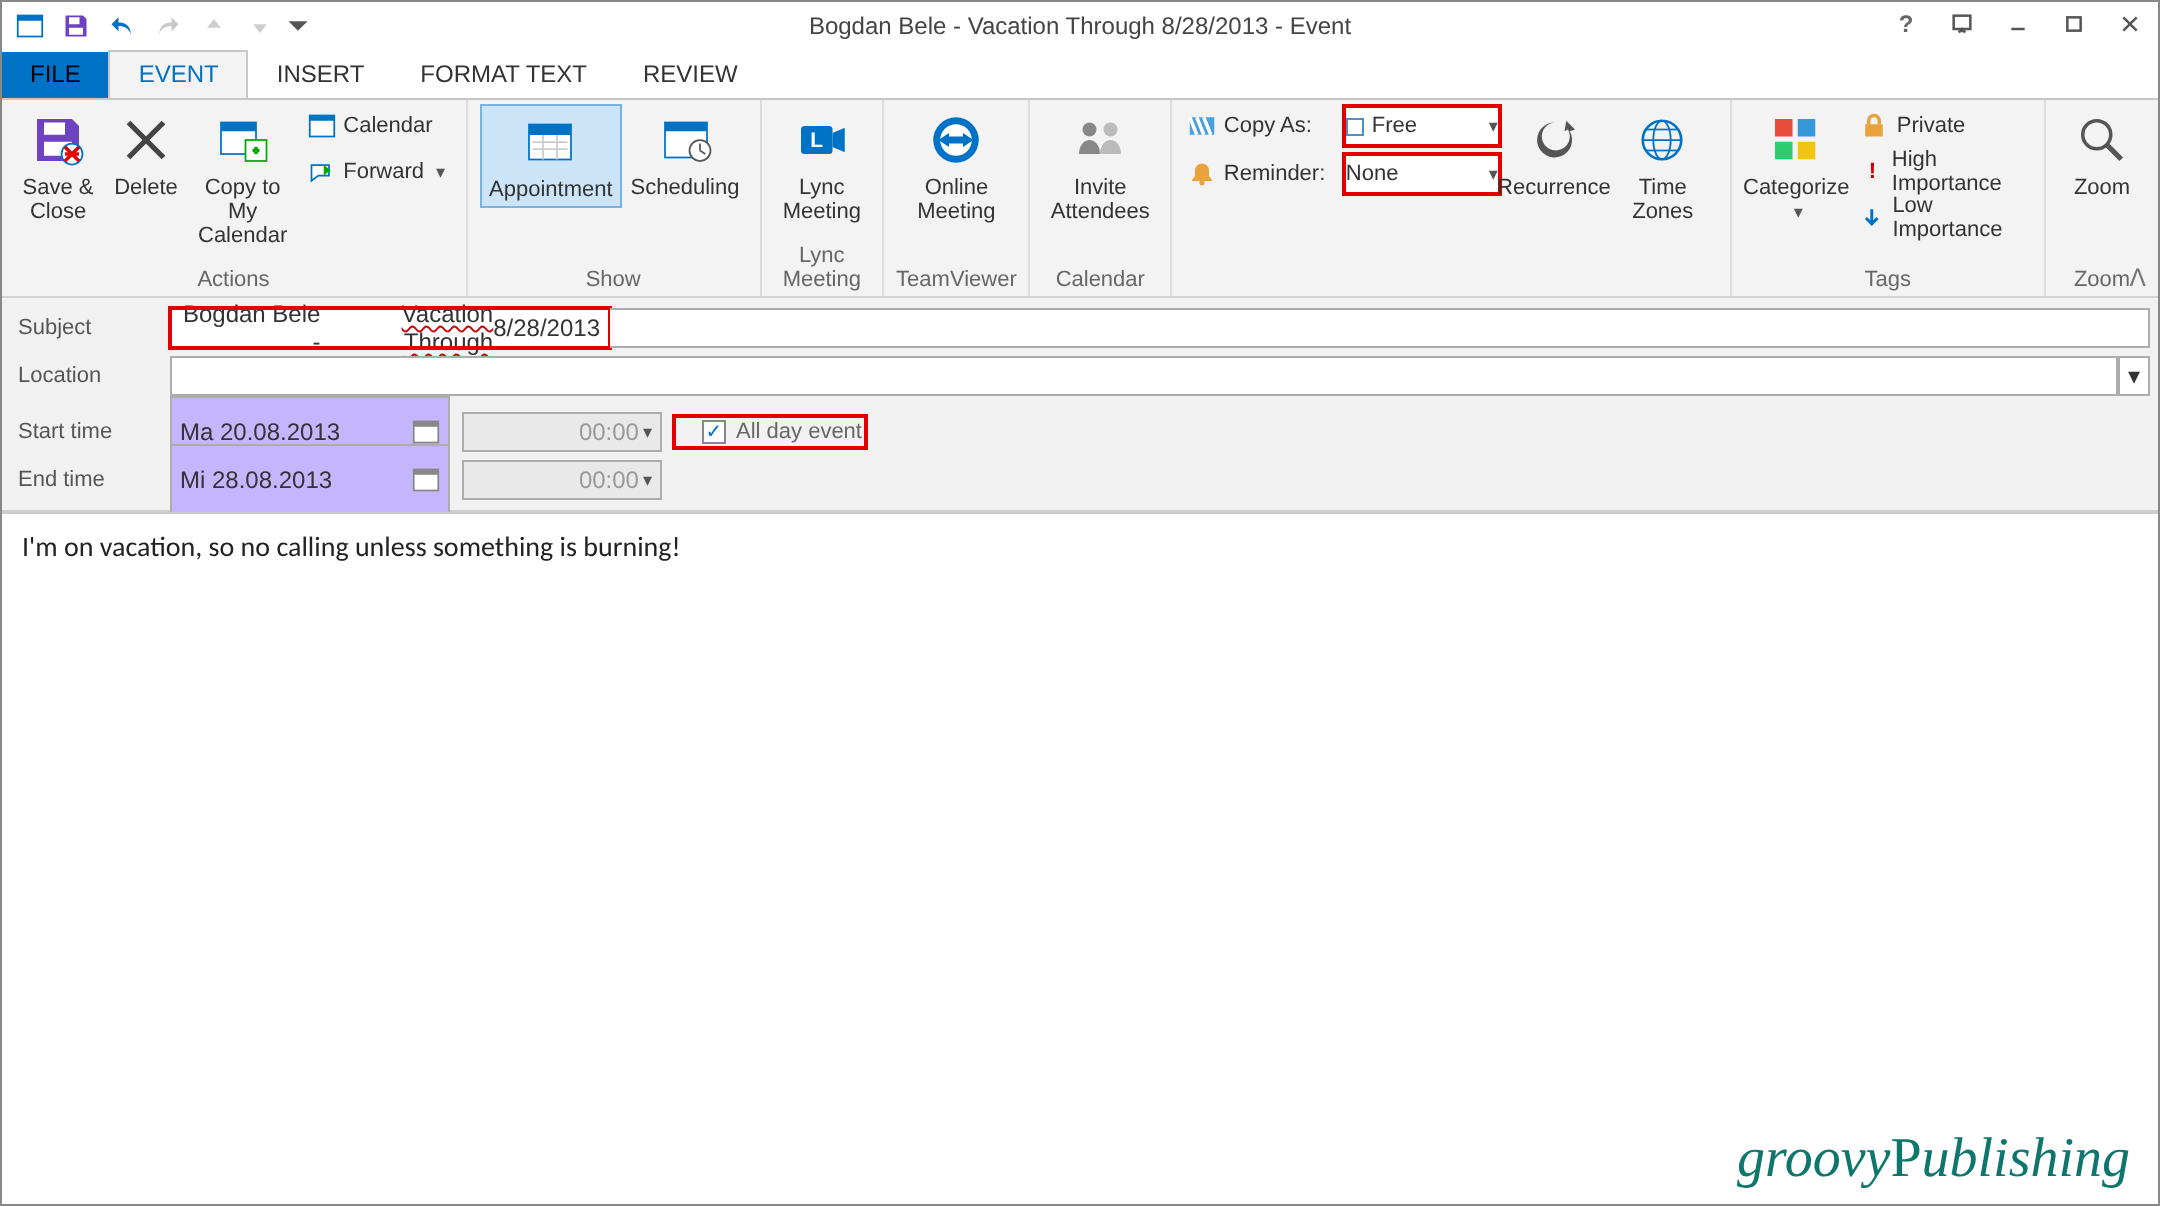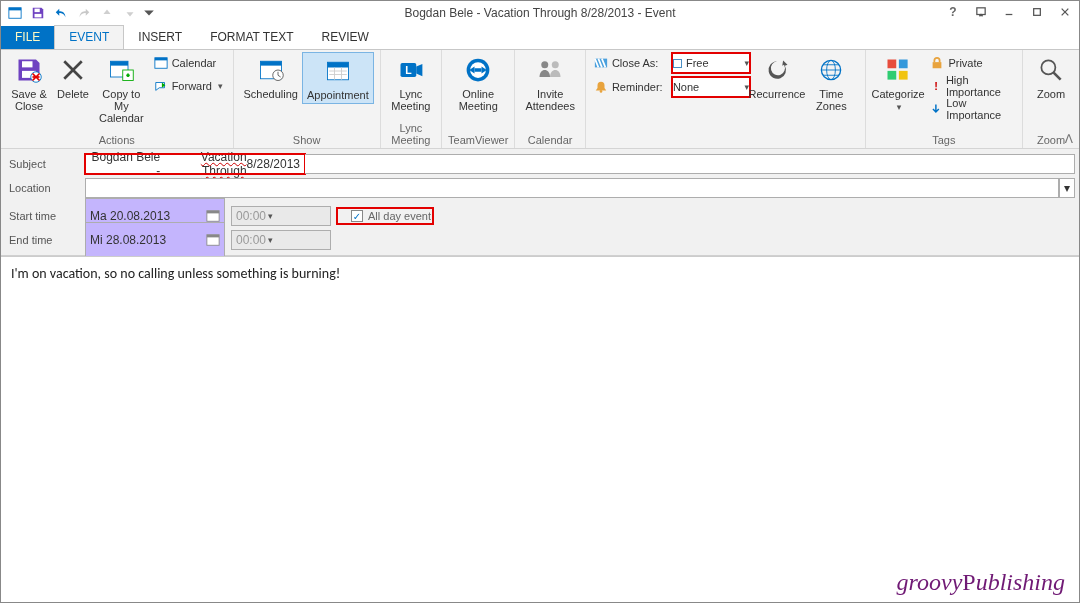--- a/index.html
+++ b/index.html
@@ -10,21 +10,21 @@
   .qat { display:flex; align-items:center; gap:3px; padding-left:4px;}
   .qat-item { width:20px; height:20px; display:flex; align-items:center; justify-content:center; color:#0072c6; cursor:pointer;}
   .qat-item svg {width:14px;height:14px;fill:#0072c6}
   .title-caption { position:absolute; left:0; right:0; text-align:center; font-size:12px; color:#444;}
   .win-controls { position:absolute; right:0; top:0; display:flex; gap:0;}
   .win-btn { width:28px; height:22px; display:flex; align-items:center; justify-content:center; color:#444; cursor:pointer;}
   .win-btn svg { width:10px; height:10px; stroke:#555; fill:none; stroke-width:1.5;}
   
   .tabs-row { height:24px; background:#fff; display:flex; align-items:flex-end;}
   .tab { padding:4px 14px 5px 14px; font-size:12px; color:#333; cursor:pointer; text-transform:uppercase;}
-  .tab.file { background:#0072c6; color:#fef9c3; }
+  .tab.file { background:#0072c6; color:#000000; }
   .tab.active { background:#f3f3f3; color:#0072c6; border:1px solid #c7c7c7; border-bottom:none;}
   
   .ribbon { height:100px; background:#f3f3f3; border-top:1px solid #c7c7c7; border-bottom:1px solid #d4d4d4; display:flex; position:relative;}
   .ribbon-collapse { position:absolute; right:6px; bottom:2px; color:#777; cursor:pointer;}
   .rgroup { border-right:1px solid #dcdcdc; display:flex; flex-direction:column; padding:2px 6px 0 6px; }
   .rgroup-body { flex:1; display:flex; align-items:flex-start;}
   .rgroup-label { text-align:center; font-size:11px; color:#666; padding:1px 0 2px 0; }
   .big-btn { display:flex; flex-direction:column; align-items:center; justify-content:flex-start; padding:2px 4px; cursor:pointer; min-width:44px;}
   .big-btn.active { background:#cce4f7; border:1px solid #7ab4e3; }
   .big-btn .ico { width:32px; height:32px; display:flex; align-items:center; justify-content:center;}
@@ -38,28 +38,28 @@
   .opt-row .lbl-txt {min-width:56px;}
   .opt-select { width:78px; height:20px; border:1px solid #adadad; background:#fff; display:flex; align-items:center; padding:0 0; justify-content:space-between;}
   .redbox { outline:2px solid #e30000; outline-offset:-1px;}
   
   .form-area { background:#f1f1f1; padding:2px 4px 4px 4px; border-bottom:1px solid #d0d0d0;}
   .form-row { display:flex; align-items:center; height:22px; margin-top:2px;}
   .form-lbl { width:80px; font-size:11px; color:#555; padding-left:4px;}
   .text-input { flex:1; height:20px; border:1px solid #adadad; background:#fff; padding:0 4px; display:flex; align-items:center; font-size:12px;text-align:right;}
   .loc-drop { width:16px; display:flex; align-items:center; justify-content:center; border-left:none; }
   .date-input { width:140px; height:36px; border:1px solid #adadad; background:#c4b5fd; padding:0 4px; display:flex; align-items:center; justify-content:space-between; font-size:12px;}
-  .time-input { width:100px; height:20px; border:1px solid #adadad; background:#f1f1f1; color:#999; padding:0 4px; display:flex; align-items:center; justify-content:flex-start; font-size:12px; margin-left:6px;}
+  .time-input { width:100px; height:20px; border:1px solid #adadad; background:#f1f1f1; color:#999; padding:0 4px; display:flex; align-items:center; justify-content:flex-end; font-size:12px; margin-left:6px;}
   .time-input.disabled {background:#e9e9e9;}
   .allday { display:flex; align-items:center; gap:5px; margin-left:12px; color:#666; font-size:11px;}
   .check { width:12px; height:12px; border:1px solid #888; background:#fff; display:flex; align-items:center; justify-content:center; font-size:10px; color:#0072c6;}
   
   .body-area { flex:1; border-top:1px solid #ccc; background:#fff; padding:8px 10px; font-family:Calibri, Arial, sans-serif; font-size:14px; color:#222;}
   
-  .watermark { position:absolute; right:14px; bottom:6px; font-family:Georgia, 'Times New Roman', serif; font-size:24px; color:#701a75; font-style:italic;}
+  .watermark { position:absolute; right:14px; bottom:6px; font-family:Georgia, 'Times New Roman', serif; font-size:28px; color:#0f766e; font-style:italic;}
   .watermark .p { font-style:normal;}
   
   .redpad { padding:2px; }
   .tiny-square { width:9px; height:9px; border:1px solid #4a8fc5;} 
   .underline-red { text-decoration: underline wavy #cc0000; text-decoration-thickness:1px; }
 </style>
 </head>
 <body>
 
 <div class="window">
@@ -195,45 +195,45 @@
               <span>Forward</span>
               <span class="split">▾</span>
             </div>
         </div>
       </div>
       <div class="rgroup-label">Actions</div>
     </div>
 
     <div class="rgroup">
       <div class="rgroup-body">
-        <div class="big-btn">
-          <div class="ico">
-              <svg viewBox="0 0 32 32">
-                <rect x="4" y="6" width="24" height="20" fill="#fff" stroke="#0072c6"></rect>
-                <rect x="4" y="6" width="24" height="5" fill="#0072c6"></rect>
-                <circle cx="24" cy="22" r="6" fill="#fff" stroke="#555"></circle>
-                <line x1="24" y1="18" x2="24" y2="22" stroke="#555"></line>
-                <line x1="24" y1="22" x2="27" y2="24" stroke="#555"></line>
-              </svg>
-            </div>
-          <div class="lbl">Scheduling</div>
-        </div>
         <div class="big-btn active">
           <div class="ico">
               <svg viewBox="0 0 32 32">
                 <rect x="4" y="6" width="24" height="20" fill="#fff" stroke="#0072c6"></rect>
                 <rect x="4" y="6" width="24" height="6" fill="#0072c6"></rect>
                 <line x1="6" y1="16" x2="26" y2="16" stroke="#ccc"></line>
                 <line x1="6" y1="20" x2="26" y2="20" stroke="#ccc"></line>
                 <line x1="12" y1="12" x2="12" y2="26" stroke="#ccc"></line>
                 <line x1="20" y1="12" x2="20" y2="26" stroke="#ccc"></line>
               </svg>
             </div>
           <div class="lbl">Appointment</div>
         </div>
+        <div class="big-btn">
+          <div class="ico">
+              <svg viewBox="0 0 32 32">
+                <rect x="4" y="6" width="24" height="20" fill="#fff" stroke="#0072c6"></rect>
+                <rect x="4" y="6" width="24" height="5" fill="#0072c6"></rect>
+                <circle cx="24" cy="22" r="6" fill="#fff" stroke="#555"></circle>
+                <line x1="24" y1="18" x2="24" y2="22" stroke="#555"></line>
+                <line x1="24" y1="22" x2="27" y2="24" stroke="#555"></line>
+              </svg>
+            </div>
+          <div class="lbl">Scheduling</div>
+        </div>
       </div>
       <div class="rgroup-label">Show</div>
     </div>
 
     <div class="rgroup">
       <div class="rgroup-body">
         <div class="big-btn">
           <div class="ico">
               <svg viewBox="0 0 32 32">
                 <rect x="4" y="8" width="18" height="16" rx="2" fill="#0072c6"></rect>
@@ -282,21 +282,21 @@
     </div>
 
     <div class="rgroup">
       <div class="rgroup-body">
         <div class="small-rows" style="gap:2px;">
           <div class="opt-row">
             <svg width="14" height="14" viewBox="0 0 16 16">
                 <rect x="1" y="3" width="14" height="10" fill="#4aa0dd"></rect>
                 <path d="M1 3 L5 13 M5 3 L9 13 M9 3 L13 13" stroke="#fff" stroke-width="2"></path>
               </svg>
-            <span class="lbl-txt">Close As:</span>
+            <span class="lbl-txt">Copy As:</span>
             <div class="opt-select redbox">
               <span style="display:flex;align-items:center;gap:4px">
                   <span class="tiny-square"></span>
                   <span>Free</span>
                 </span>
               <span class="split">▾</span>
             </div>
           </div>
           <div class="opt-row">
             <svg width="14" height="14" viewBox="0 0 16 16">

